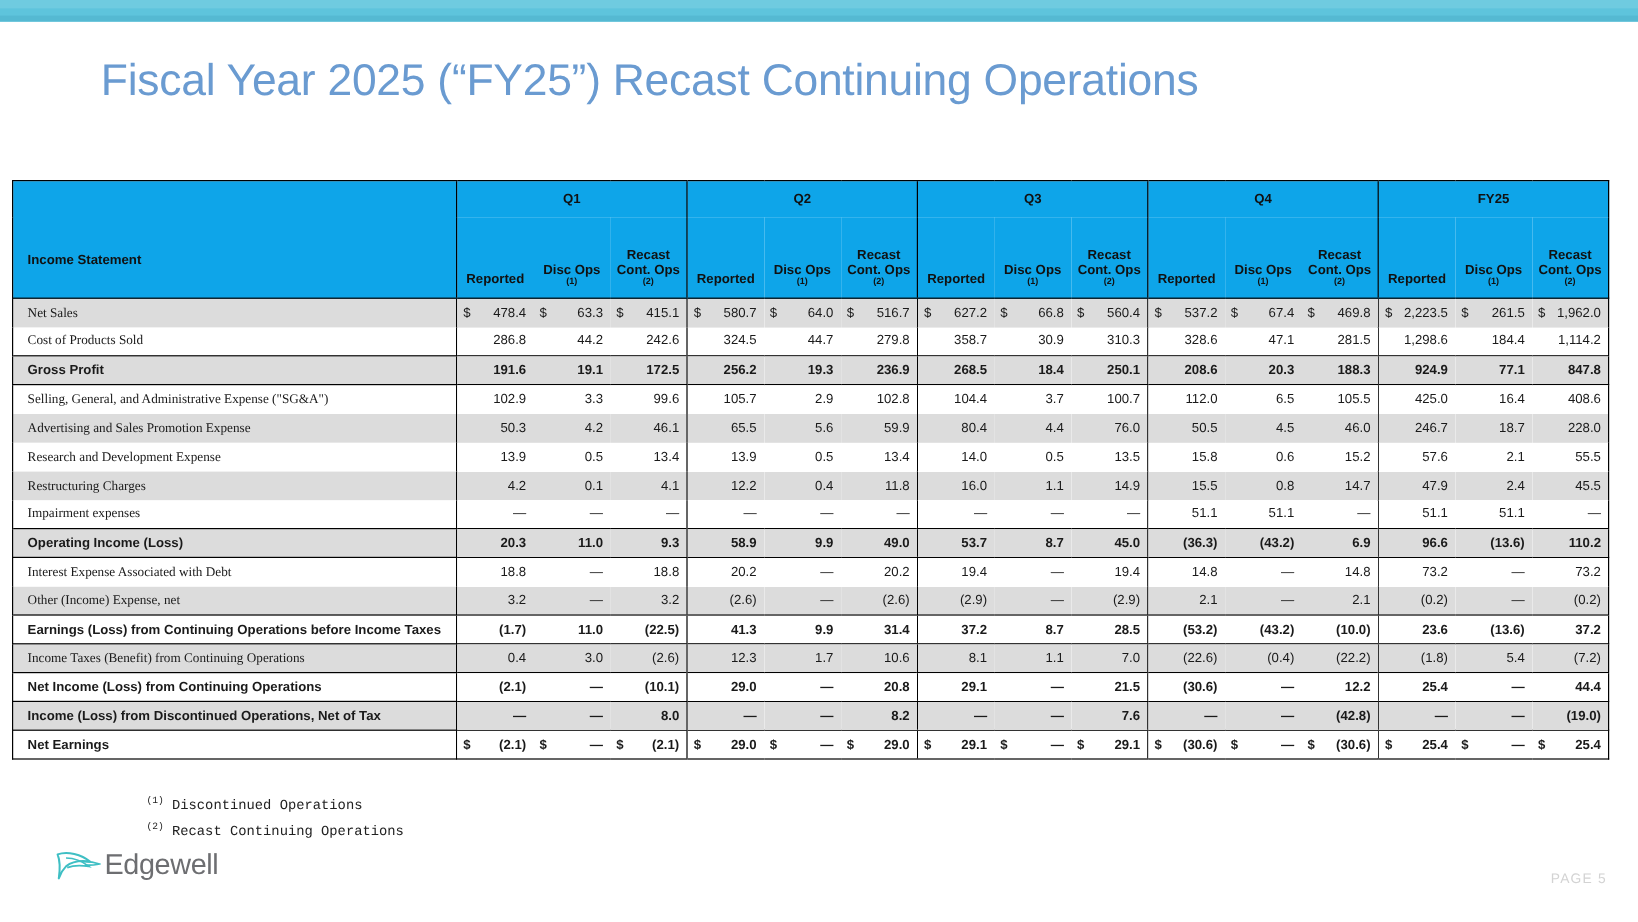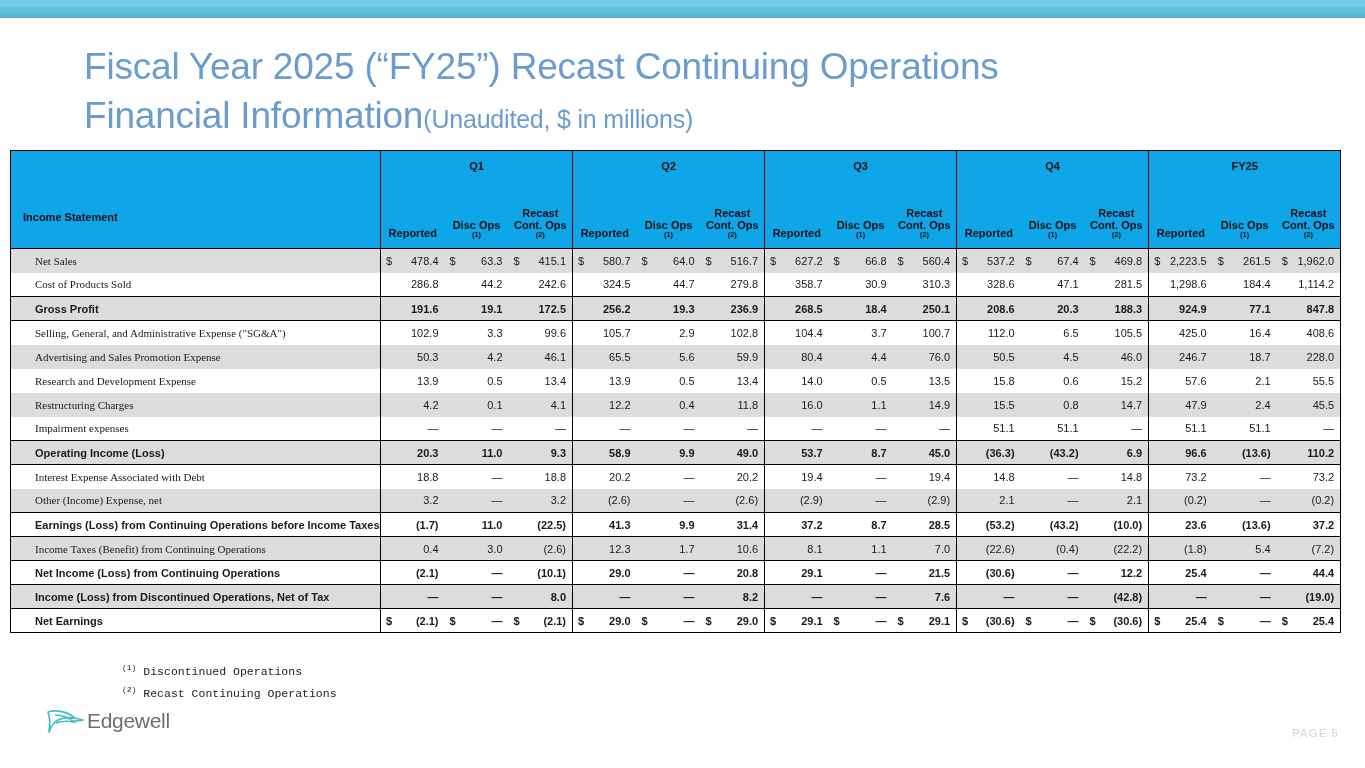--- a/index.html
+++ b/index.html
@@ -86,21 +86,21 @@
   th.sub{border-bottom:1.6px solid #000;}
   .sub-note{display:block;font-size:7.5px;font-weight:bold;line-height:8px;}
 
   
   tbody tr{height:24px;}
   tbody tr.shade td{background:#DCDCDC;}
   tbody tr.plain td{background:#ffffff;}
 
   td.rowlabel{
     text-align:left;
-    padding-left:24px;
+    padding-left:12px;
     border-left:1.6px solid #000;
     border-right:1.6px solid #000;
     font-size:11px;
     white-space:nowrap;
   }
   td.rowlabel.indent{font-family:Liberation Serif, serif;}
   tr.bold td{font-weight:bold;}
   tr.topline td{border-top:1.6px solid #000;}
   tr.botline td{border-bottom:1.6px solid #000;}
 
@@ -123,41 +123,38 @@
     font-size:11.5px;color:#222;line-height:18px;font-family:Liberation Mono, monospace;
   }
   .footnotes sup{font-size:8px;vertical-align:super;}
 
   
   .logo{
     position:absolute;left:44px;top:706px;
     display:flex;align-items:center;gap:3px;
   }
   .logo-text{
-    font-size:21px;color:#6D6E71;letter-spacing:-0.3px;
+    font-size:24px;color:#6D6E71;letter-spacing:-0.3px;
     font-family:"Liberation Sans", sans-serif;
   }
   .page-num{
     position:absolute;right:26px;top:727px;
     font-size:11.5px;color:#D3D3D3;letter-spacing:1px;
   }
 </style>
 </head>
 <body>
 
 <div class="top-banner">
   <div class="band-light"></div>
   <div class="band-dark"></div>
 </div>
 
 <div class="title-block">
   <div class="title-main">Fiscal Year 2025 (“FY25”) Recast Continuing Operations</div>
-  <div class="title-main">
-    <span>Financial Information</span><span class="title-sub">(Unaudited,  $ in millions)</span>
-  </div>
 </div>
 
 <table class="fin-table">
   <colgroup>
     <col style="width:370px">
     <col style="width:64px">
       <col style="width:64px">
       <col style="width:64px">
     <col style="width:64px">
       <col style="width:64px">

